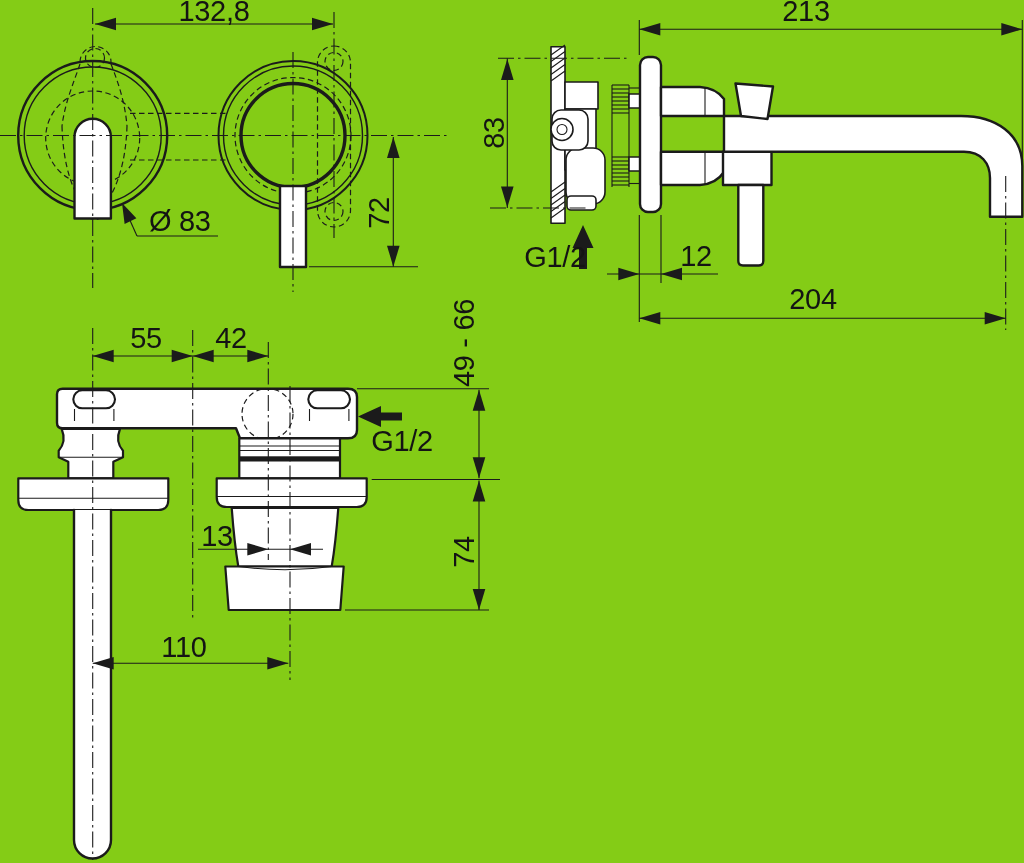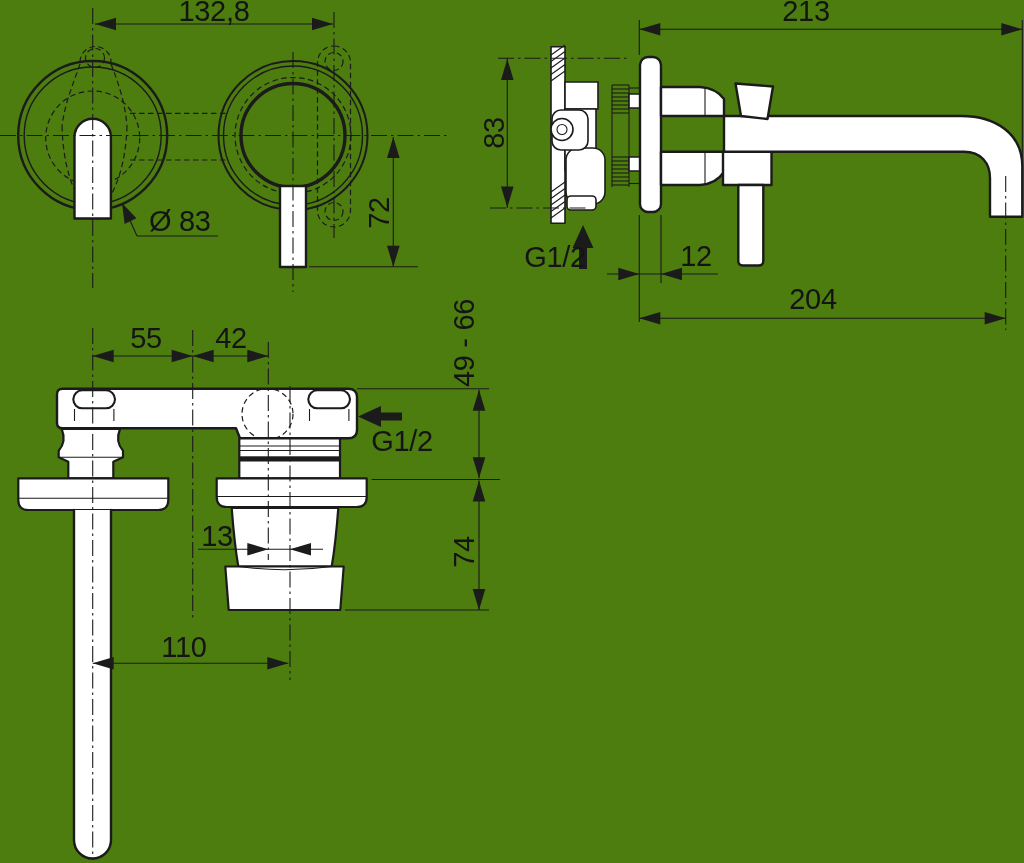--- a/index.html
+++ b/index.html
@@ -1,16 +1,16 @@
 <!DOCTYPE html>
 <html><head>
 <meta charset="utf-8">
 <style>
   html,body{margin:0;padding:0;background:#fff;}
-  .sheet{width:1024px;height:863px;background:#4d7c0f;overflow:hidden;position:relative;}
+  .sheet{width:1024px;height:863px;background:#84cc16;overflow:hidden;position:relative;}
   svg{display:block;}
   text{font-family:"Liberation Sans",sans-serif;font-size:29px;fill:#141414;letter-spacing:-0.3px;}
   .ol{fill:none;stroke:#1b1b1b;stroke-width:2.4;stroke-linejoin:round;stroke-linecap:round;}
   .olw{fill:#ffffff;stroke:#1b1b1b;stroke-width:2.4;stroke-linejoin:round;stroke-linecap:round;}
   .olt{fill:#ffffff;stroke:#1b1b1b;stroke-width:3.4;stroke-linejoin:round;}
   .mdw{fill:#ffffff;stroke:#1b1b1b;stroke-width:1.6;stroke-linejoin:round;}
   .thin{fill:none;stroke:#1b1b1b;stroke-width:1.1;}
   .dim{fill:none;stroke:#1b1b1b;stroke-width:1.1;}
   .cl{fill:none;stroke:#1b1b1b;stroke-width:1.1;stroke-dasharray:16 4 2.5 4;}
   .hid{fill:none;stroke:#1b1b1b;stroke-width:1.2;stroke-dasharray:5.5 3.5;}

